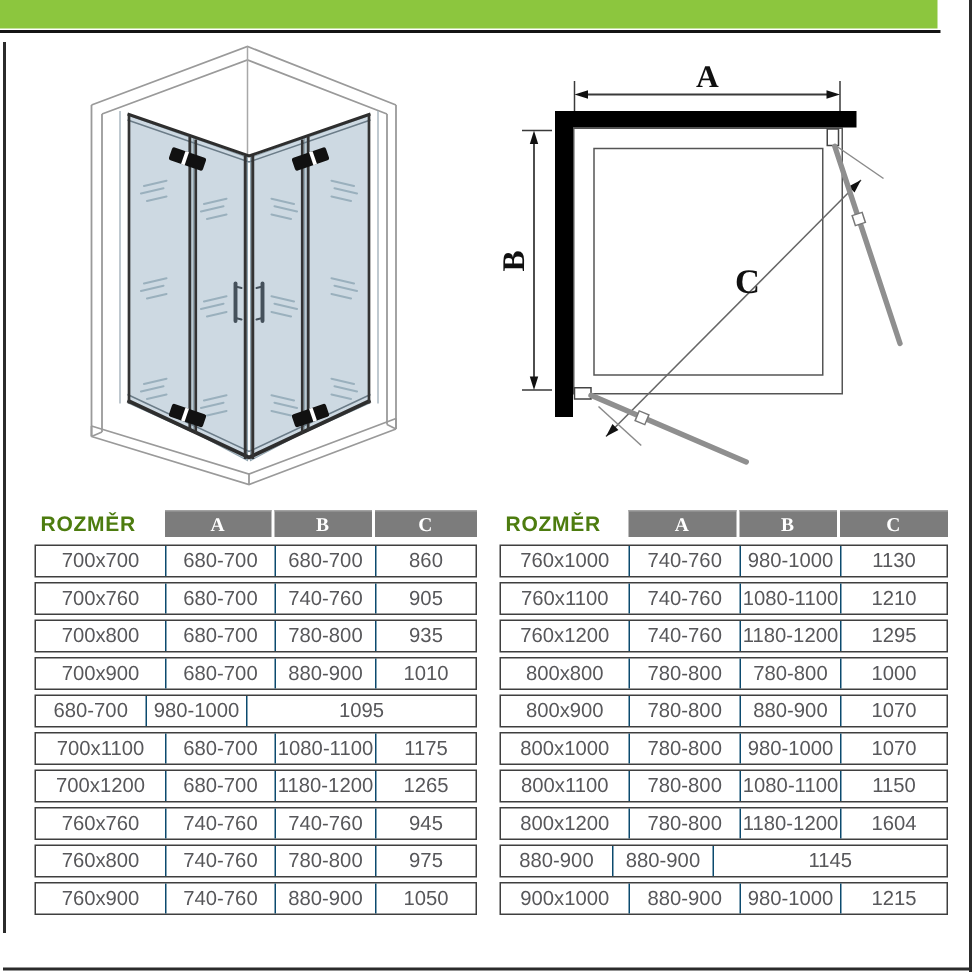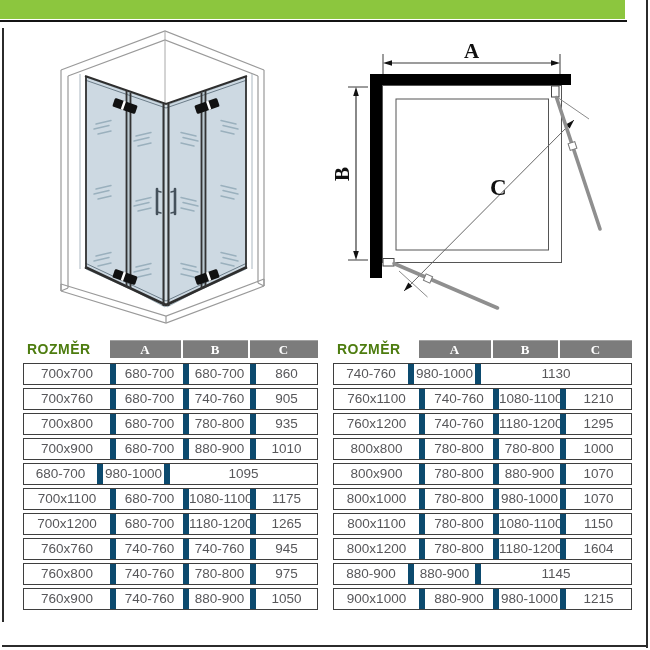--- a/index.html
+++ b/index.html
@@ -24,21 +24,21 @@
   .hband{display:flex;flex:1;gap:2px;}
   .hcell{background:#7c7c7c;border-top:1px solid #a2a2a2;color:#fff;text-align:center;
          font-family:"Liberation Serif",serif;font-weight:bold;font-size:13px;line-height:17px;
          letter-spacing:1px;box-sizing:border-box;}
   .tbl-left  .hband .h0{width:71px}.tbl-left  .hband .h1{width:65px}.tbl-left  .hband .h2{flex:1}
   .tbl-right .hband .h0{width:72px}.tbl-right .hband .h1{width:65px}.tbl-right .hband .h2{flex:1}
   .trow{display:flex;height:22px;border:1px solid #3f3f3f;margin-bottom:3px;box-sizing:border-box;
         background:#fff;}
   .tcell{box-sizing:border-box;text-align:center;font-size:13.5px;line-height:20px;color:#57575a;
          overflow:hidden;white-space:nowrap;}
-  .tcell + .tcell{border-left:6px solid #0c4a6e;}
+  .tcell + .tcell{border-left:1px solid #0c4a6e;}
   .tbl-left  .c0{width:86px}.tbl-left  .c1{width:73px}.tbl-left  .c2{width:67px}.tbl-left  .c3{flex:1}
   .tbl-right .c0{width:85px}.tbl-right .c1{width:74px}.tbl-right .c2{width:67px}.tbl-right .c3{flex:1}
   .dim-label{font-family:"Liberation Serif",serif;font-weight:bold;fill:#101010;}
 </style>
 </head>
 <body>
 
 <div id="canvas">
 
   <div class="green-bar" style="background:#8cc63e;"></div>
@@ -246,20 +246,21 @@
     <div class="thead">
       <div class="hlabel">ROZMĚR</div>
       <div class="hband">
         <div class="hcell h0">A</div>
         <div class="hcell h1">B</div>
         <div class="hcell h2">C</div>
       </div>
     </div>
     <div class="tbody">
         <div class="trow">
+          <div class="tcell c0">760x1000</div>
           <div class="tcell c1">740-760</div>
           <div class="tcell c2">980-1000</div>
           <div class="tcell c3">1130</div>
         </div>
         <div class="trow">
           <div class="tcell c0">760x1100</div>
           <div class="tcell c1">740-760</div>
           <div class="tcell c2">1080-1100</div>
           <div class="tcell c3">1210</div>
         </div>

